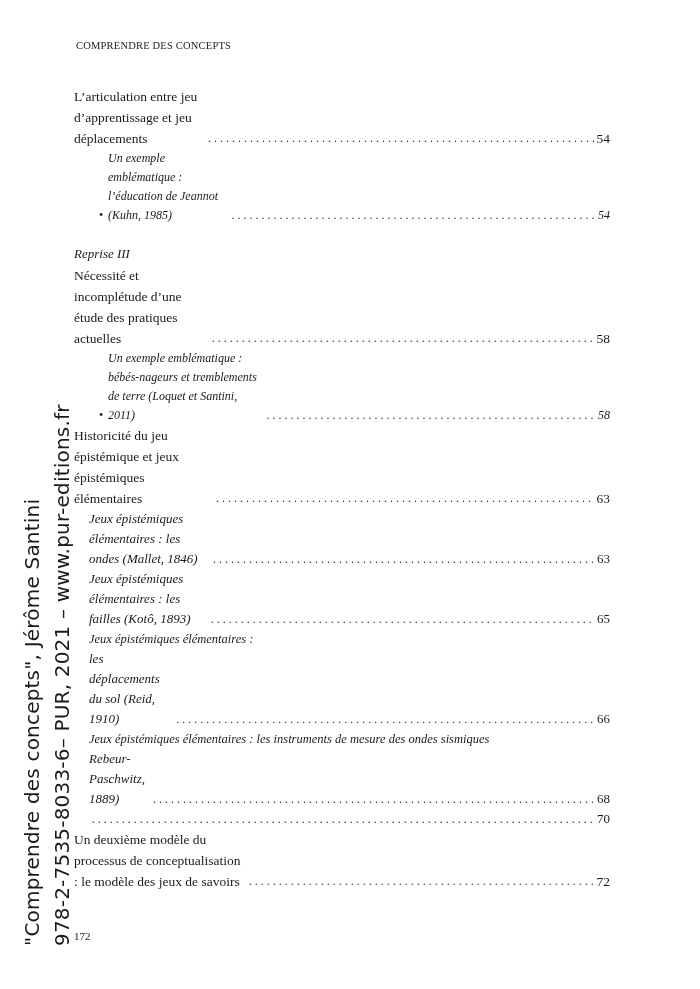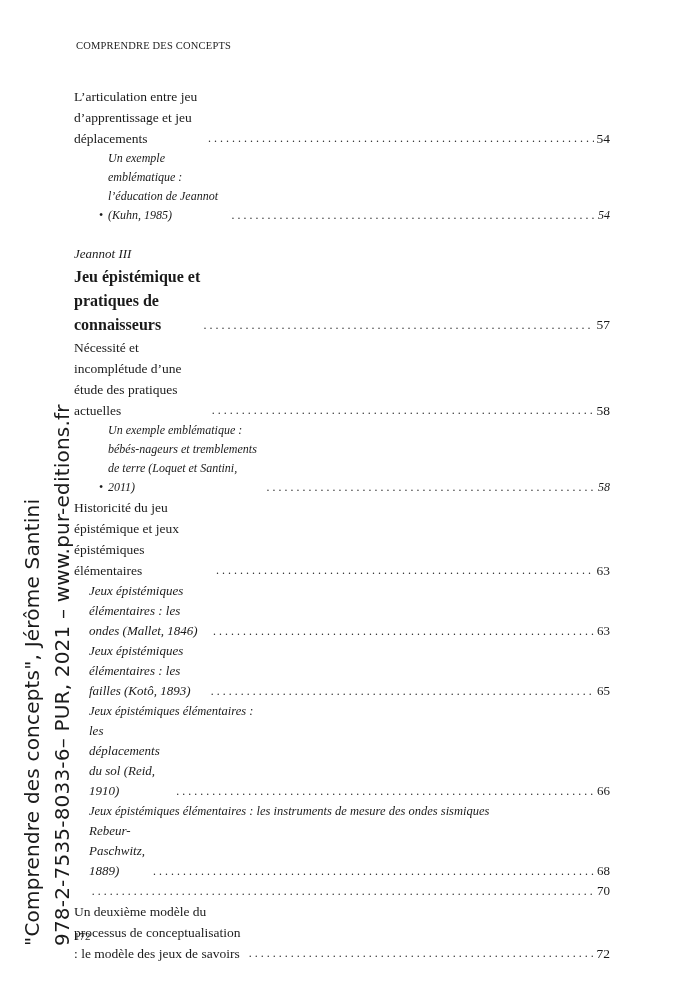--- a/index.html
+++ b/index.html
@@ -50,28 +50,21 @@
   </div>
   <div class="entry ex">
     <div class="row">
         <span class="bullet">•</span>
         <span class="t">Un exemple emblématique : l’éducation de Jeannot (Kuhn, 1985)</span>
         <span class="dots"></span>
         <span class="p">54</span>
       </div>
   </div>
 
-  <div class="chapter-label">Jeannot III</div>
-  <div class="chapter-title">
-    <div class="row">
-        <span class="t">Jeu épistémique et pratiques de connaisseurs</span>
-        <span class="dots"></span>
-        <span class="p">57</span>
-      </div>
-  </div>
+  <div class="chapter-label">Reprise III</div>
   <div class="entry l1">
     <div class="row">
         <span class="t">Nécessité et incomplétude d’une étude des pratiques actuelles</span>
         <span class="dots"></span>
         <span class="p">58</span>
       </div>
   </div>
   <div class="entry ex">
     <div class="row">
         <span class="bullet">•</span>

